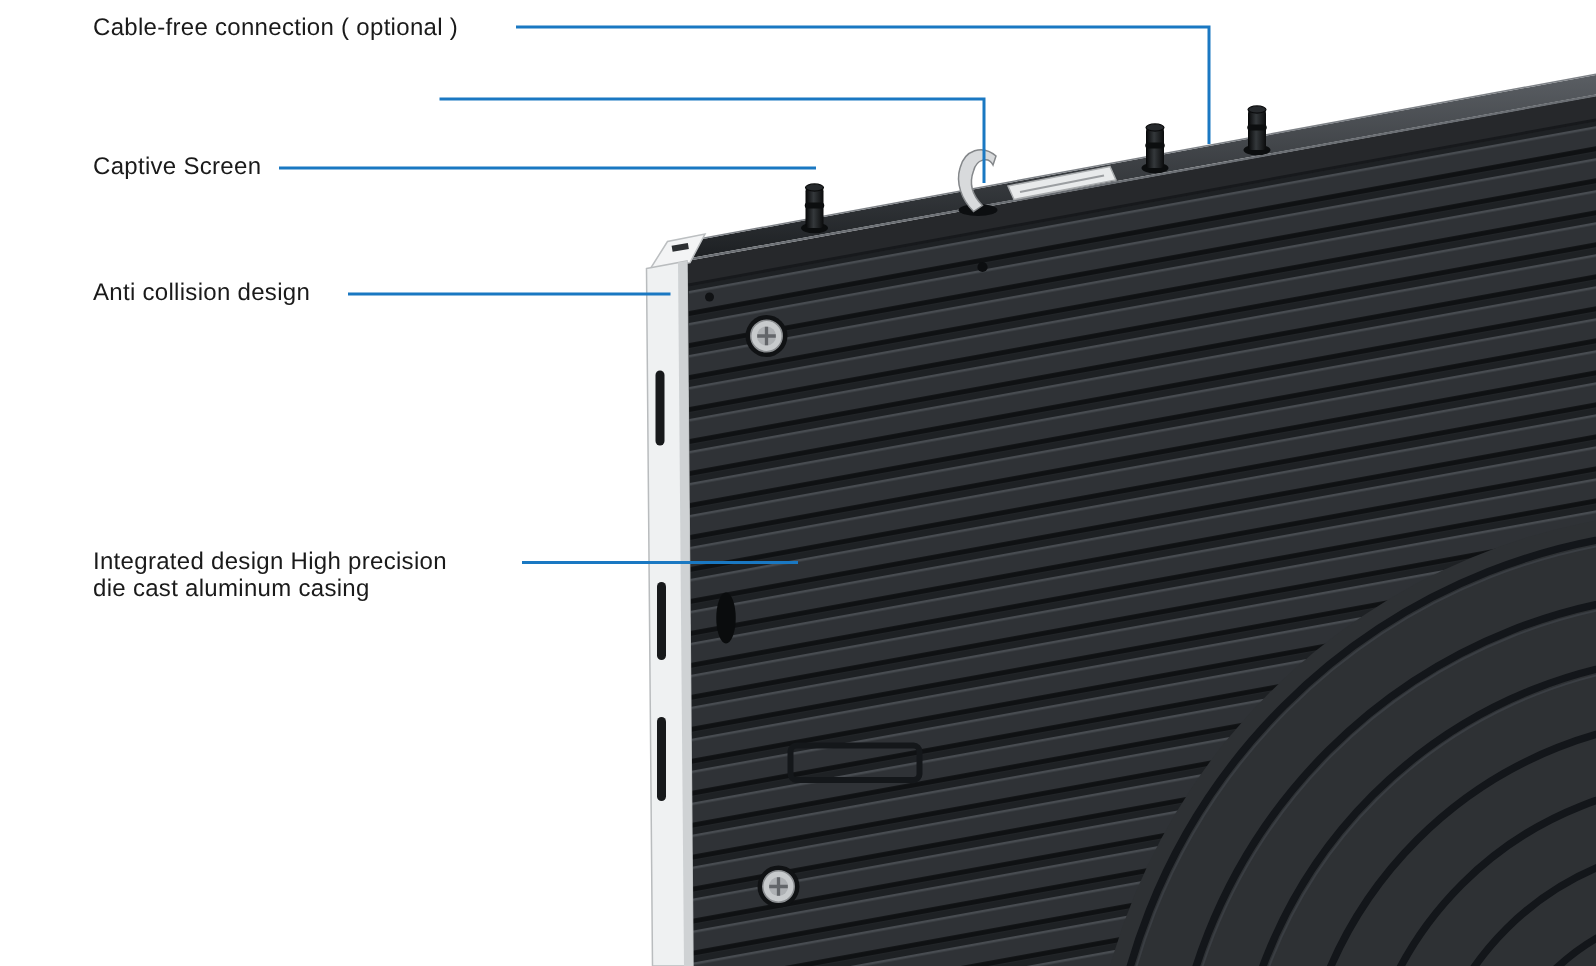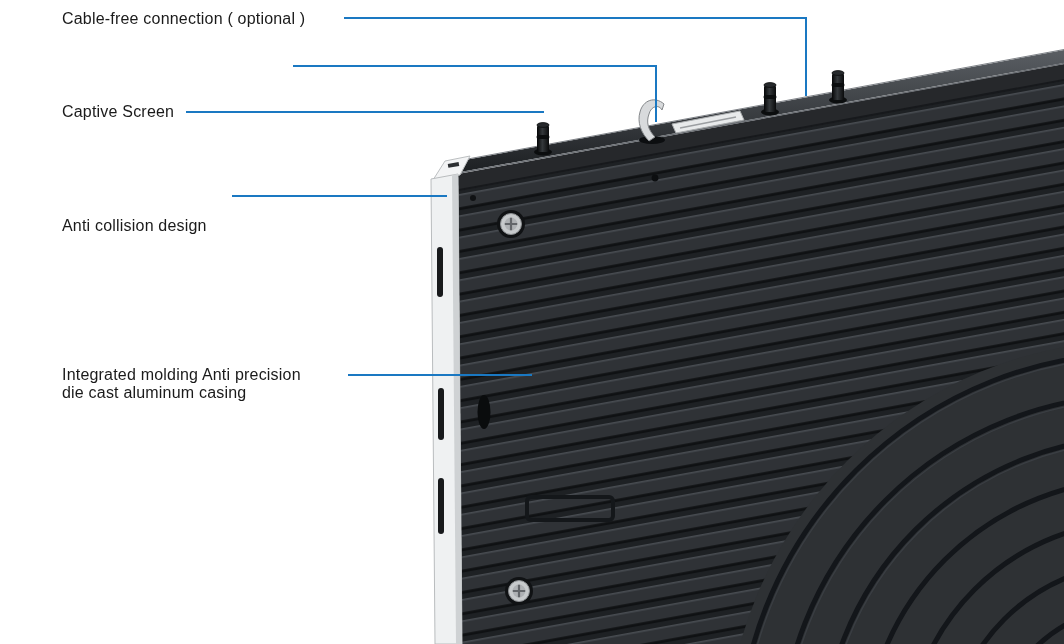--- a/index.html
+++ b/index.html
@@ -146,20 +146,20 @@
       <polyline class="leader" points="233,196 446,196"></polyline>
       <polyline class="leader" points="349,375 531,375"></polyline>
     </g>
   </svg>
 
   <div class="lbl" style="left:62px;top:10px;">Cable-free connection ( optional )</div>
 
 
   <div class="lbl" style="left:62px;top:103px;text-align:right;">Captive Screen</div>
 
-  <div class="lbl" style="left:62px;top:187px;margin-top:30px;">Anti collision design</div>
+  <div class="lbl" style="left:62px;top:187px;">Anti collision design</div>
 
   <div class="lbl" style="left:62px;top:366px;">
-    <div>Integrated molding Anti precision</div>
+    <div>Integrated design High precision</div>
     <div class="line2">die cast aluminum casing</div>
   </div>
 
 </div>
 
 </body></html>

